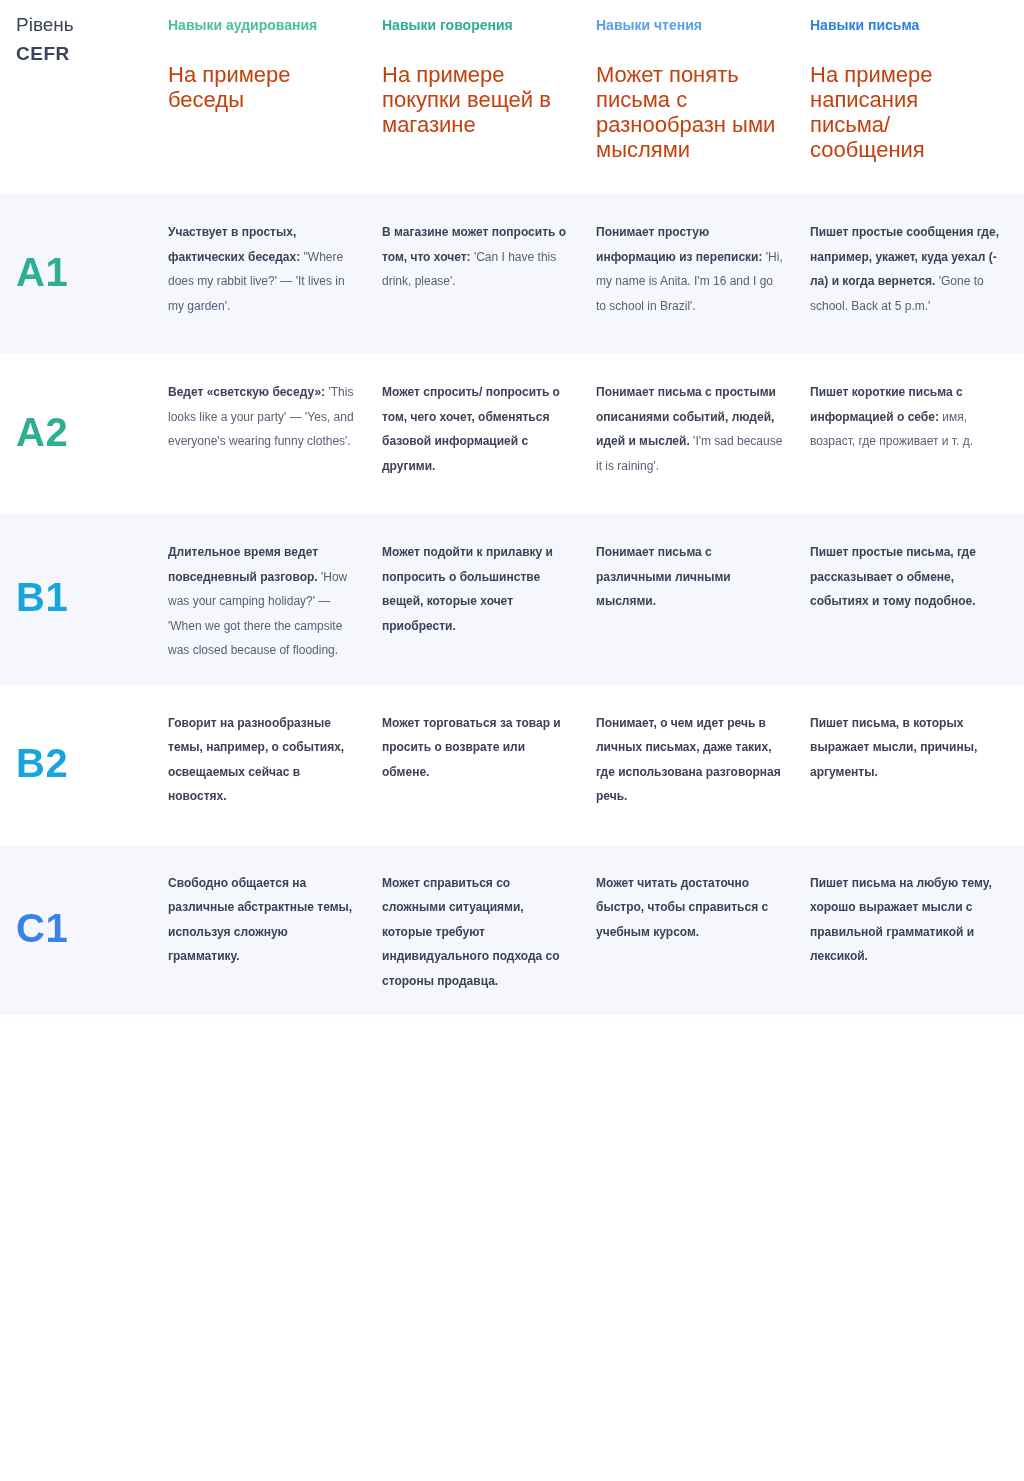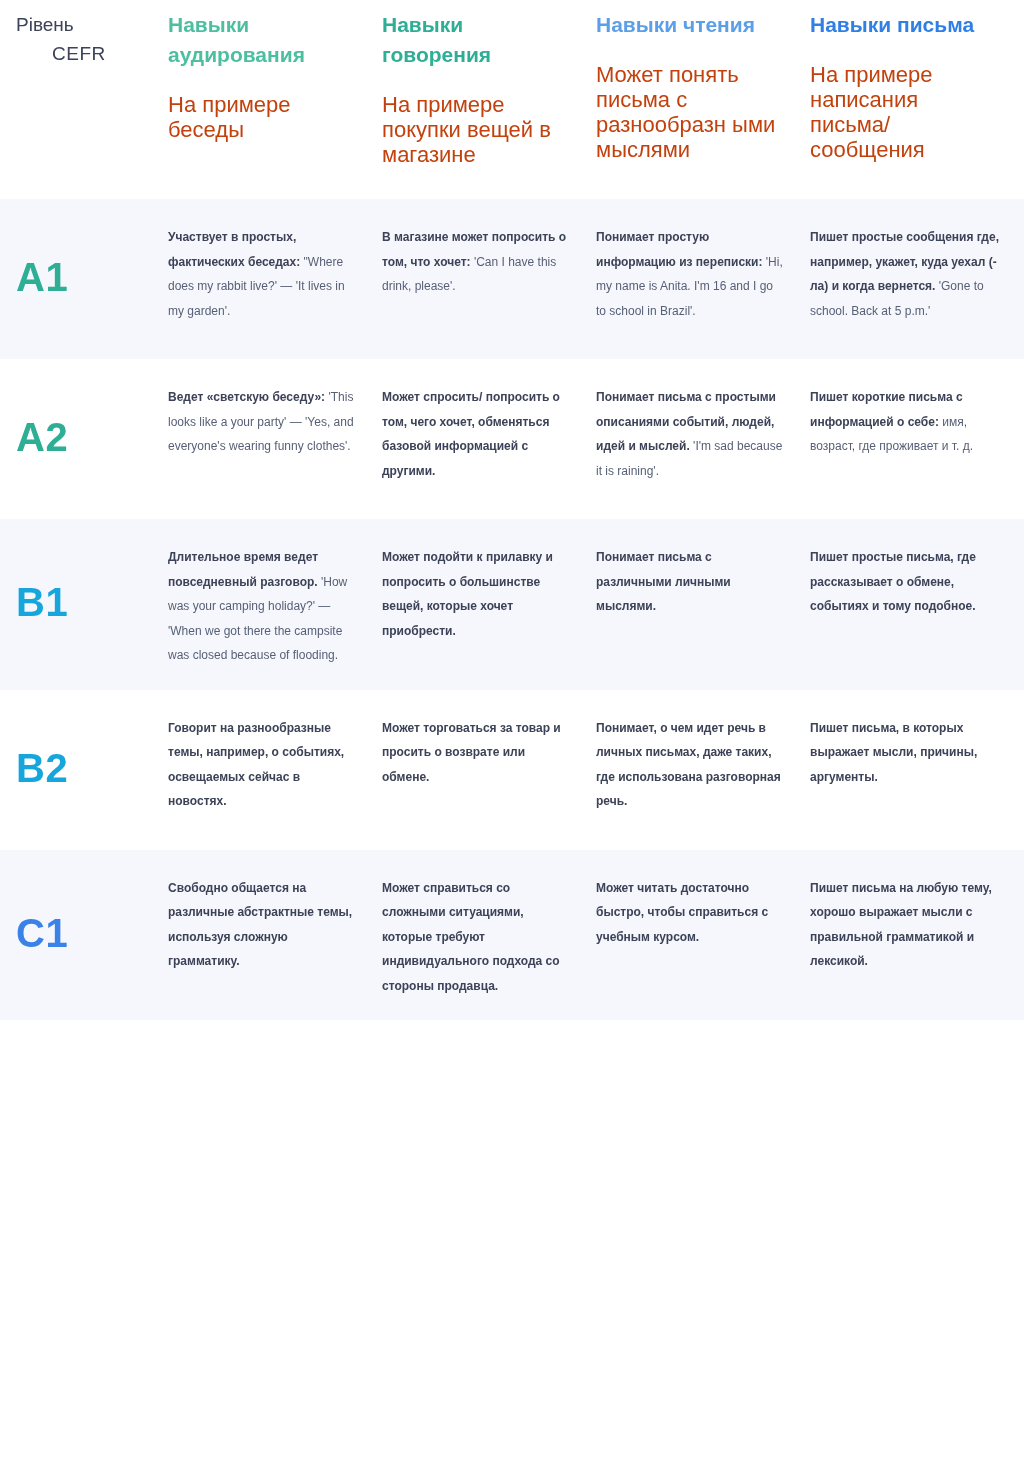--- a/index.html
+++ b/index.html
@@ -43,23 +43,23 @@
   }
 
   
   .header-row { padding-top: 6px; padding-bottom: 6px; }
   .head-level {
     font-size: 19px;
     line-height: 29px;
     color: #3c4257;
     padding-top: 4px;
   }
-  .head-level .cefr { font-weight: normal; letter-spacing: 0.5px; margin-left: 36px; }
+  .head-level .cefr { font-weight: bold; letter-spacing: 0.5px; }
   .head-skill-title {
-    font-size: 21px;
+    font-size: 14px;
     line-height: 30px;
     font-weight: bold;
     padding-top: 4px;
   }
   .head-skill-sub {
     font-size: 22px;
     line-height: 25px;
     color: #c2410c;
     padding-top: 22px;
     padding-bottom: 26px;

